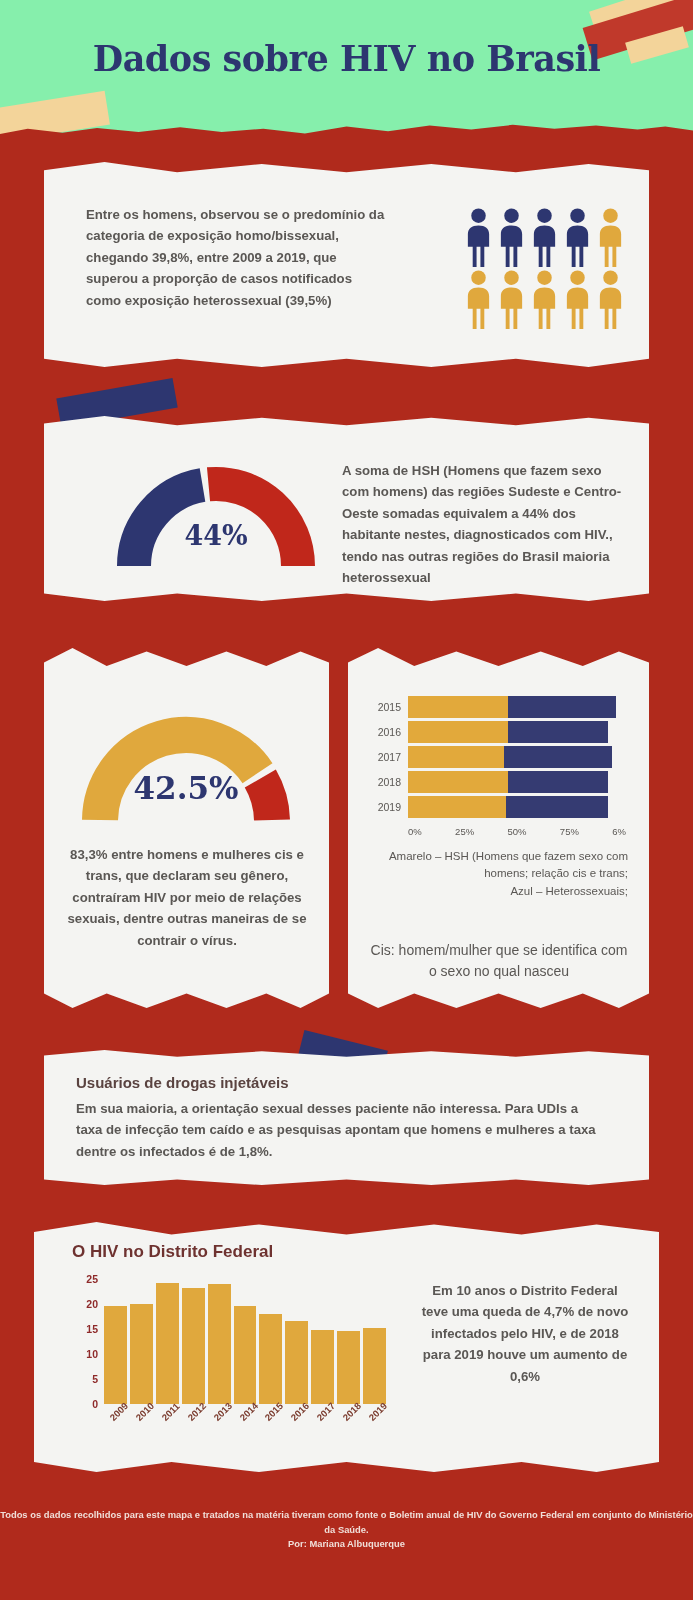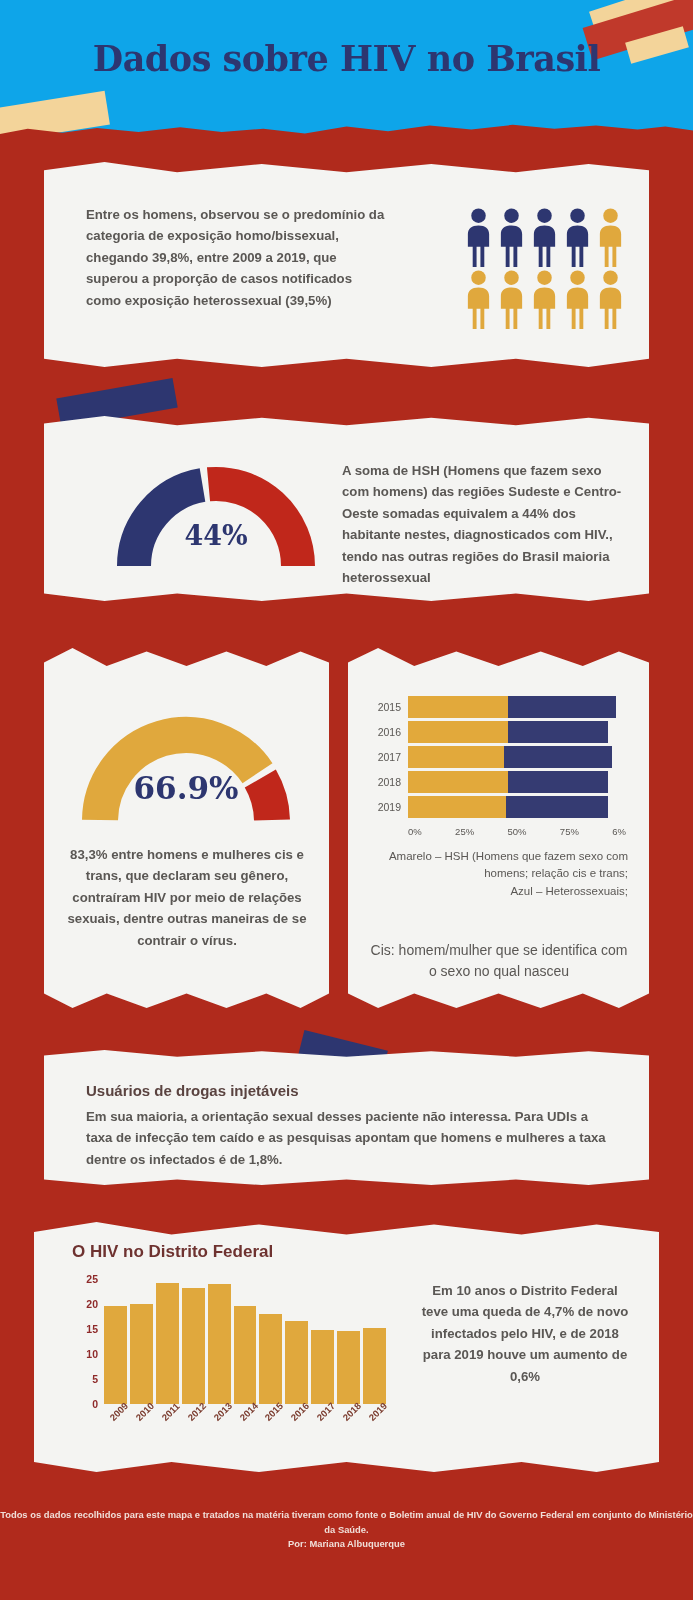--- a/index.html
+++ b/index.html
@@ -7,21 +7,21 @@
     width: 693px; height: 1600px;
     font-family: "Liberation Sans", sans-serif;
     background: #b02a1c;
     position: relative; overflow: hidden;
   }
   .page { position: relative; width: 693px; height: 1600px; }
 
   
   .header {
     position: absolute; left: 0; top: 0; width: 693px; height: 148px;
-    background: #0ea5e9;
+    background: #86efac;
   }
   .header-title {
     position: absolute; left: 0; top: 38px; width: 693px;
     text-align: center;
     font-family: "DejaVu Serif", serif;
     font-weight: bold;
     font-size: 35px;
     letter-spacing: -0.5px;
     color: #2d3670;
   }
@@ -99,21 +99,21 @@
   #legend1 { position: absolute; left: 22px; top: 200px; width: 258px;
     text-align: right; font-size: 11.5px; line-height: 1.5; color: #5a5754; }
   #legend2 { position: absolute; left: 22px; top: 292px; width: 258px;
     text-align: center; font-size: 14px; line-height: 1.5; color: #5a5754; }
 
   .tape-s4 { position: absolute; left: 300px; top: 1040px; width: 86px; height: 26px;
     background: #2d3670; transform: rotate(14deg); }
 
   
   #sec4 { left: 44px; top: 1050px; width: 605px; height: 135px; }
-  #sec4-inner { position: absolute; left: 42px; top: 24px; width: 520px; margin-top: 8px; }
+  #sec4-inner { position: absolute; left: 32px; top: 24px; width: 520px; }
   #sec4-title { font-size: 15px; font-weight: bold; color: #5a4340; margin-bottom: 7px; }
 
   
   #sec5 { left: 34px; top: 1222px; width: 625px; height: 250px; }
   #sec5-title { position: absolute; left: 38px; top: 20px;
     font-size: 17px; font-weight: bold; color: #6e3230; }
   #dfchart { position: absolute; left: 42px; top: 52px; width: 310px; height: 130px; }
   #df-yaxis { position: absolute; left: 0; top: 0; width: 26px; height: 130px; }
   .ytick { position: absolute; right: 4px; font-size: 10.5px; font-weight: bold;
     color: #8e2a2a; transform: translateY(-50%); }
@@ -207,21 +207,21 @@
     </div>
     <div class="body-text" id="sec2-text">A soma de HSH (Homens que fazem sexo com homens) das regiões Sudeste e Centro-Oeste somadas equivalem a 44% dos habitante nestes, diagnosticados com HIV., tendo nas outras regiões do Brasil maioria heterossexual</div>
   </div>
 
   <div class="card card-torn-tb" id="sec3a">
     <div id="gauge83">
       <svg viewBox="0 0 212 116" width="212" height="116">
         <path d="M20 110 A86 86 0 0 1 177.5 63.2" fill="none" stroke="#e0a83d" stroke-width="36"></path>
         <path d="M180.3 68.5 A86 86 0 0 1 192 110" fill="none" stroke="#c0271b" stroke-width="36"></path>
       </svg>
-      <div class="gauge-label" style="top:60px; font-size:31px;">66.9%</div>
+      <div class="gauge-label" style="top:60px; font-size:31px;">42.5%</div>
     </div>
     <div class="body-text" id="sec3a-text">83,3% entre homens e mulheres cis e trans, que declaram seu gênero, contraíram  HIV por meio de relações sexuais, dentre outras maneiras de se contrair o vírus.</div>
   </div>
 
   <div class="card card-torn-tb" id="sec3b">
     <div id="stacked">
       <div class="srow">
         <span class="syear">2015</span>
         <span class="sbar">
           <span class="yel" style="width:100px"></span>

